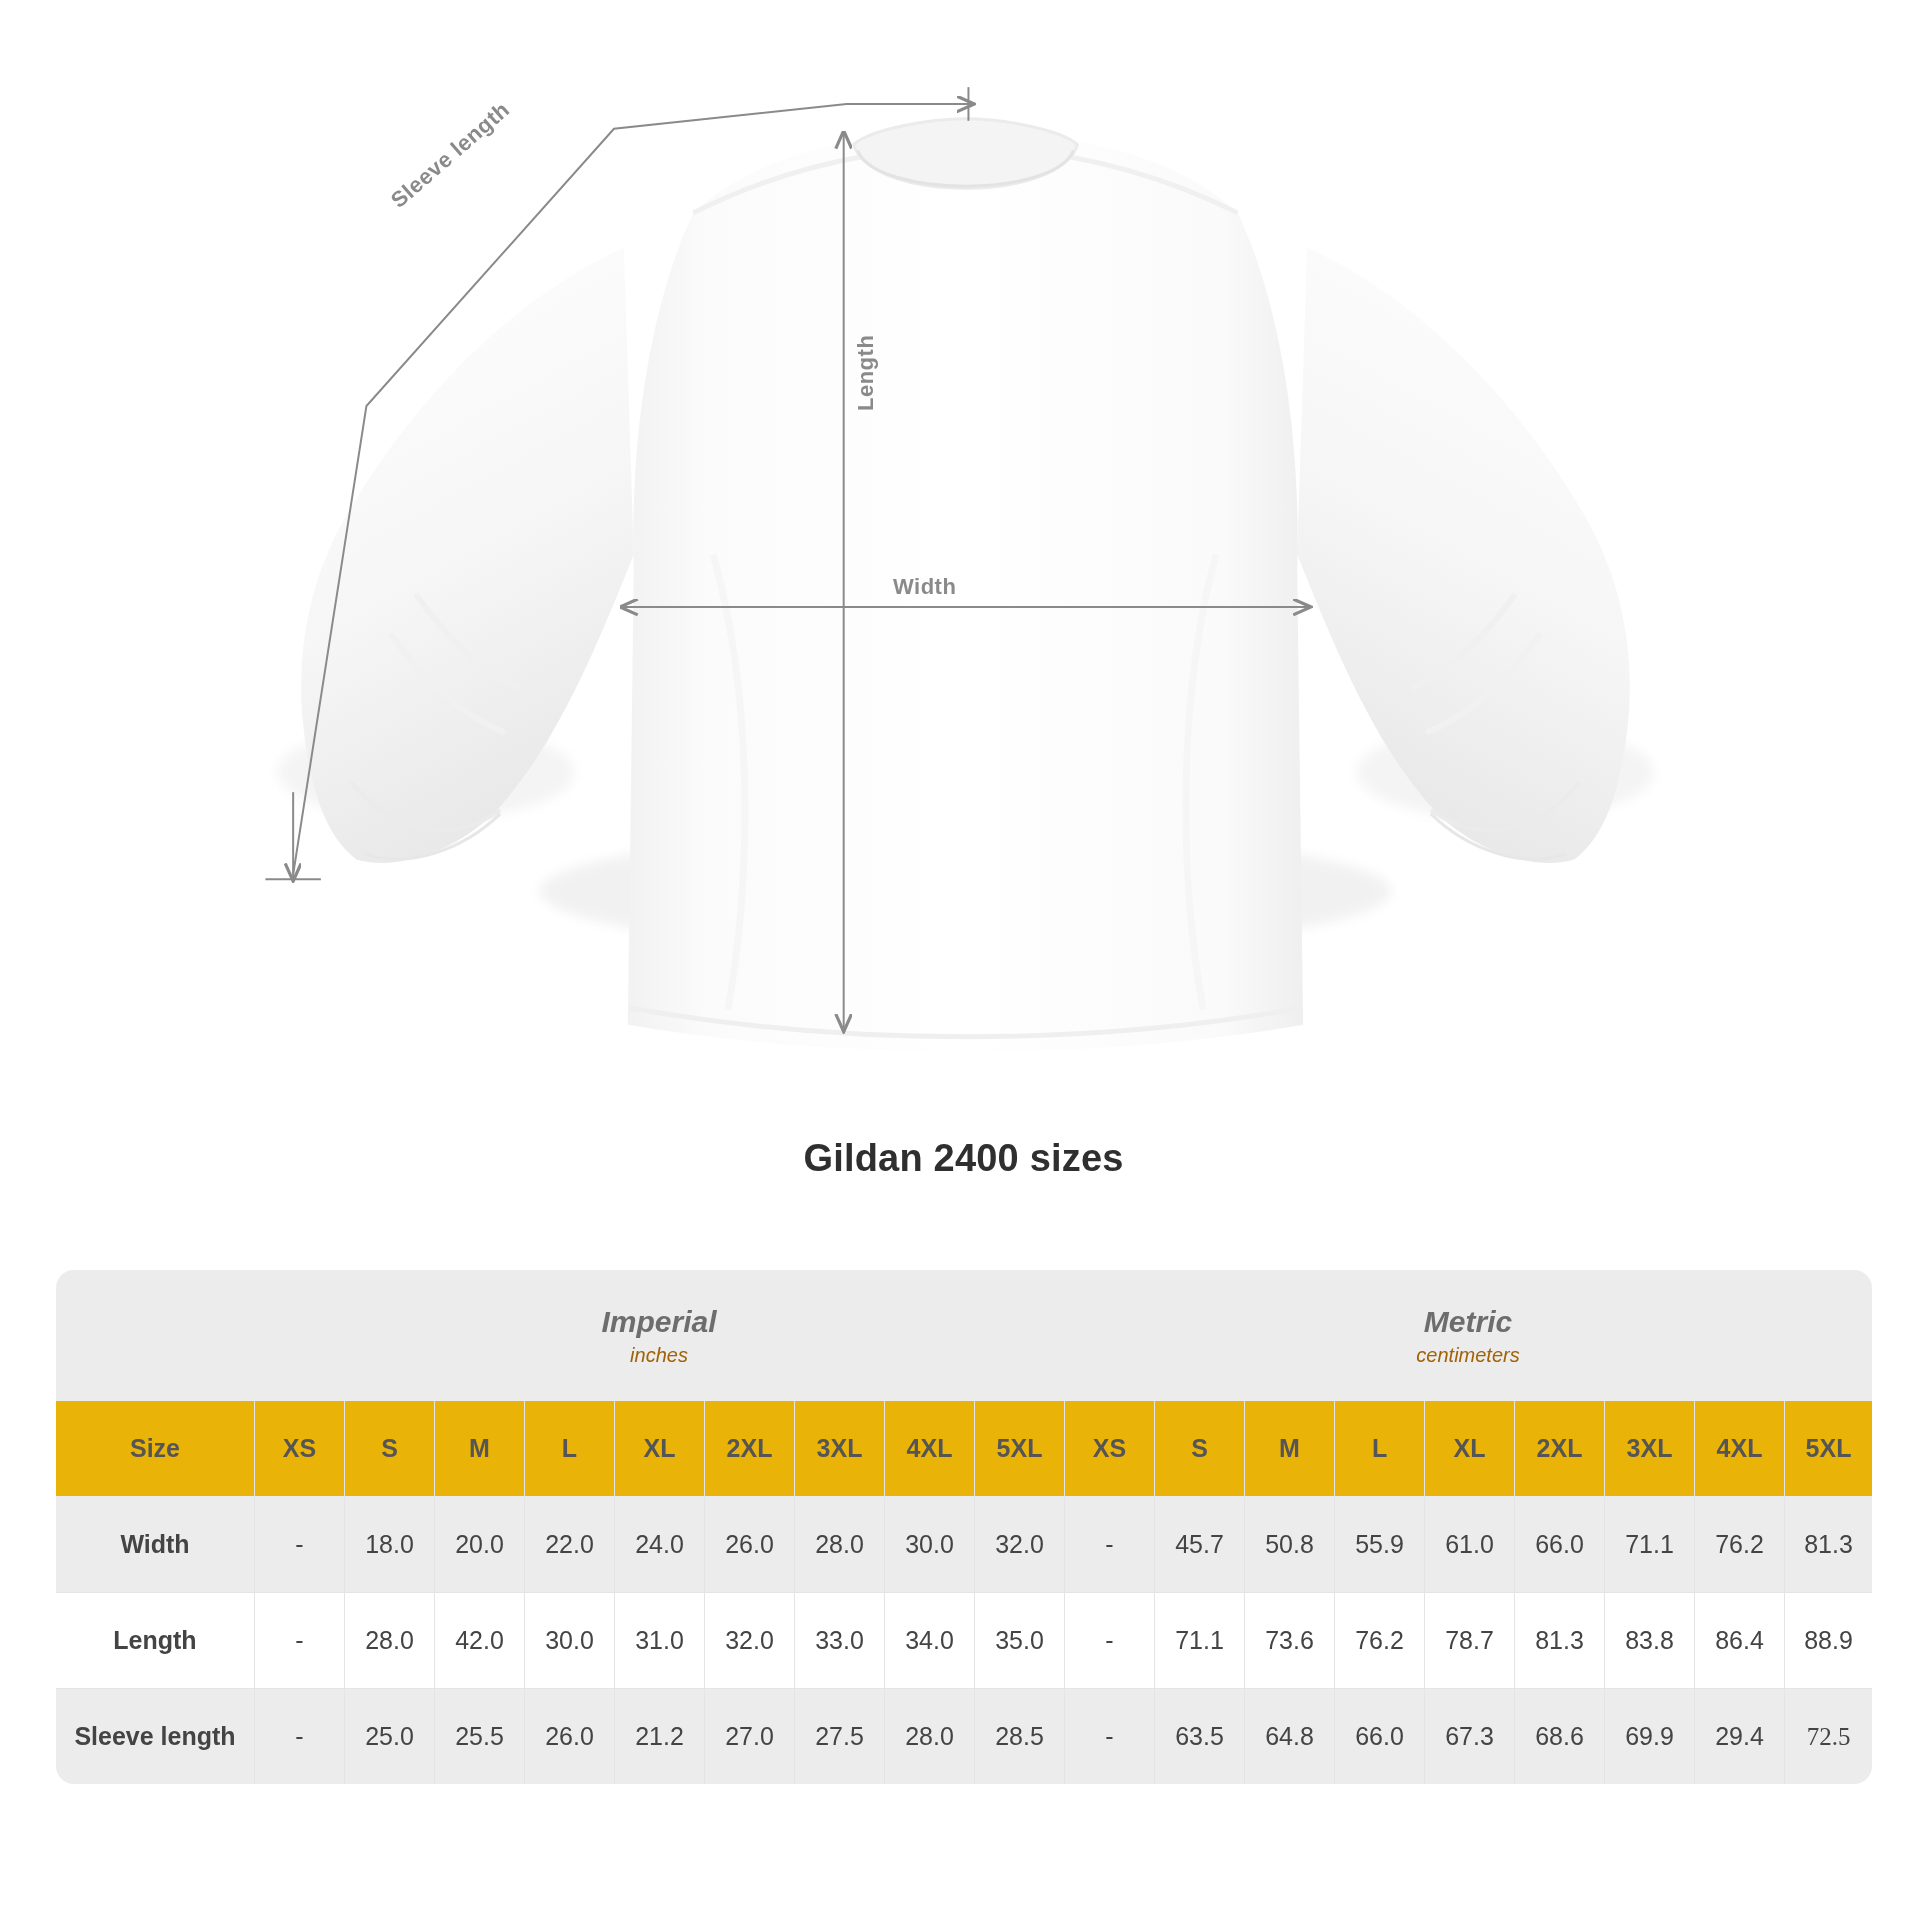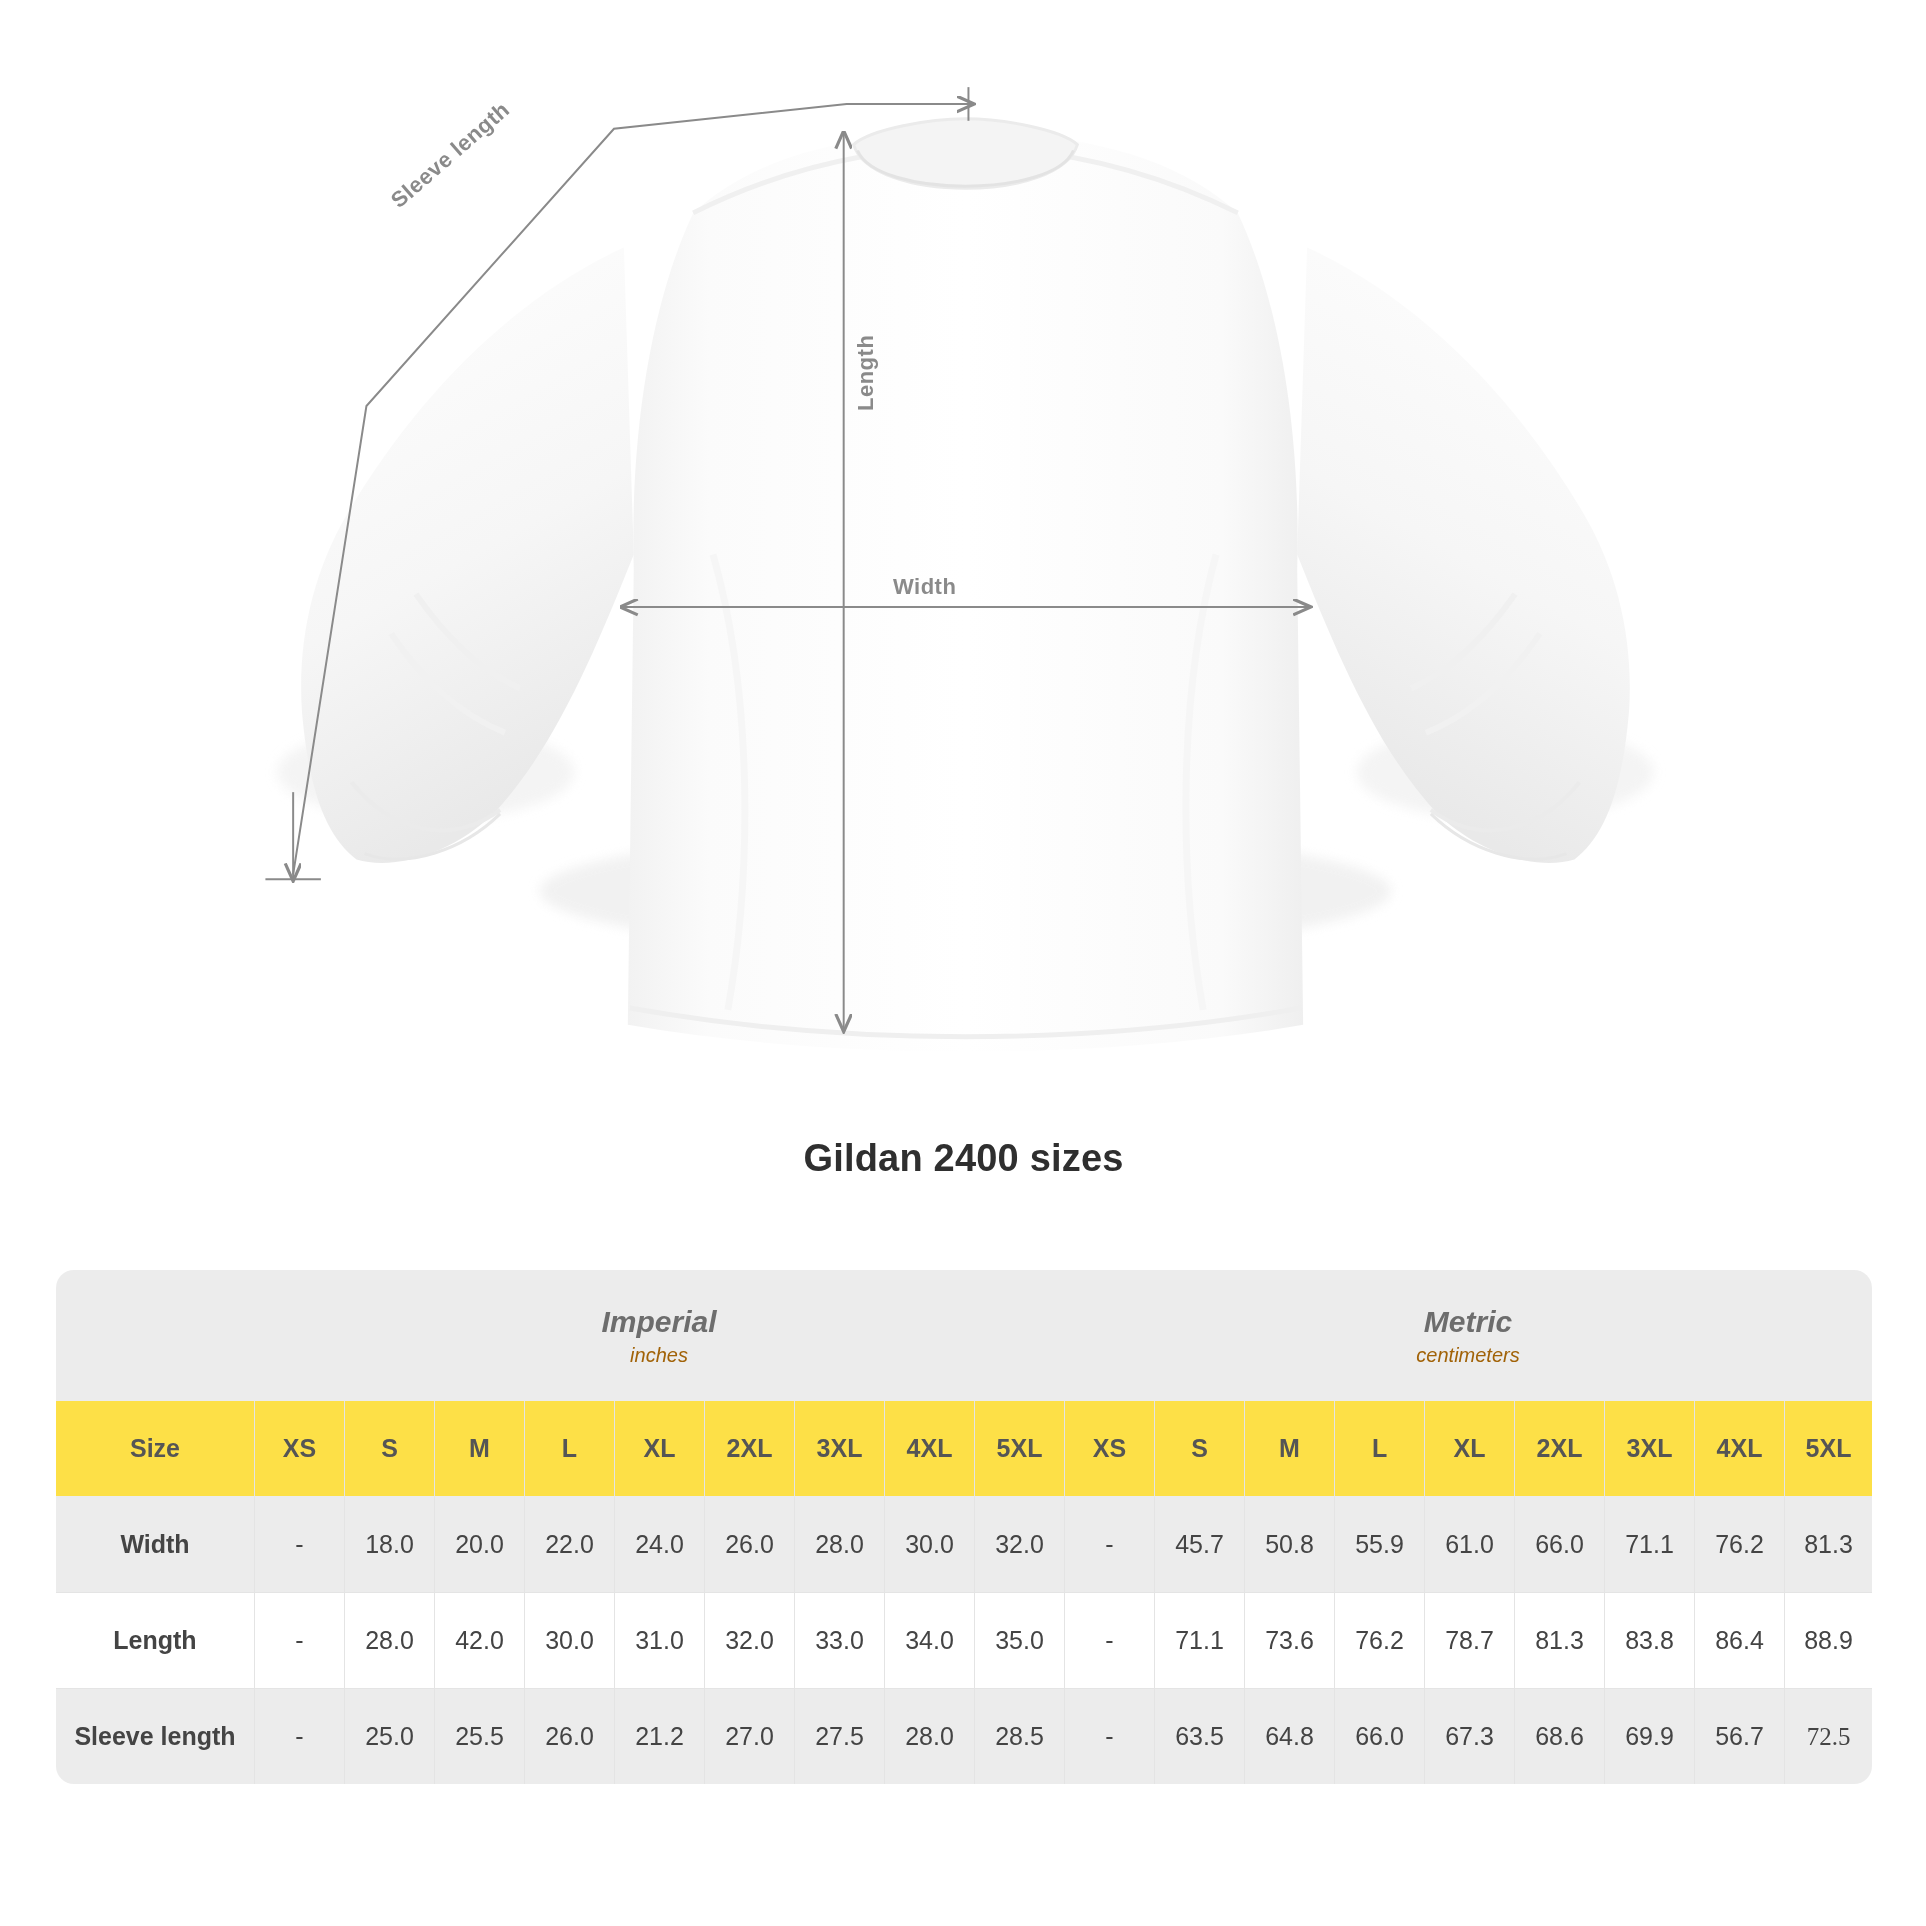--- a/index.html
+++ b/index.html
@@ -90,21 +90,21 @@
     padding-top: 6px;
   }
   .corner-cell {
     background: #ececec;
   }
   .tl-round { border-top-left-radius: 18px; }
   .tr-round { border-top-right-radius: 18px; }
 
   .hdr-row td {
     height: 95px;
-    background: #fde047;
+    background: #eab308;
     font-size: 25px;
     font-weight: bold;
     color: #555555;
     border-bottom: 1px solid #ececec;
   }
   .hdr-row td.label-col {
     font-size: 25px;
     font-weight: bold;
     color: #555555;
   }
@@ -350,21 +350,21 @@
           <td class="col-sep">27.5</td>
           <td class="col-sep">28.0</td>
           <td class="col-sep">28.5</td>
           <td class="col-sep">-</td>
           <td class="col-sep">63.5</td>
           <td class="col-sep">64.8</td>
           <td class="col-sep">66.0</td>
           <td class="col-sep">67.3</td>
           <td class="col-sep">68.6</td>
           <td class="col-sep">69.9</td>
-          <td class="col-sep">56.7</td>
+          <td class="col-sep">29.4</td>
           <td class="col-sep">72.5</td>
         </tr>
       </tbody>
     </table>
   </div>
 
 </div>
 
 
 </body></html>

